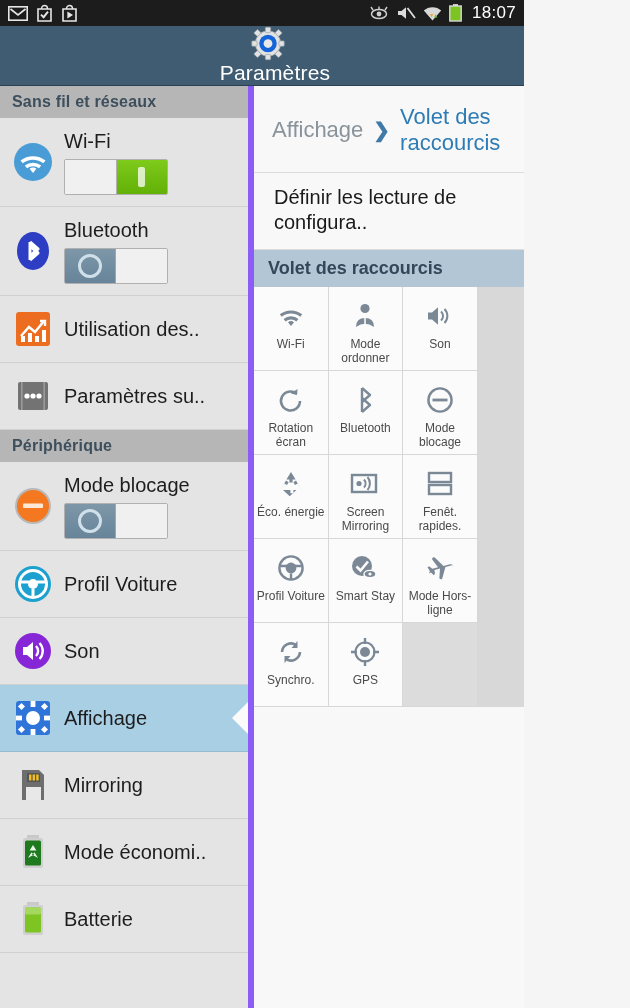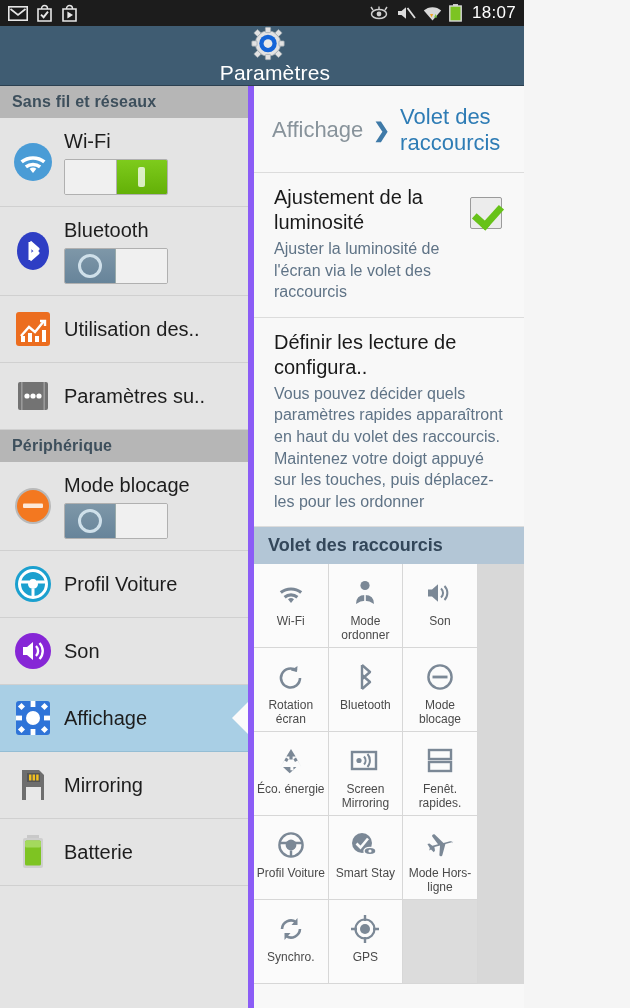--- a/index.html
+++ b/index.html
@@ -351,20 +351,33 @@
                 <rect x="23.2" y="9.5" width="2.4" height="6"></rect>
               </g>
             <rect x="13" y="22" width="15" height="13" fill="#e8e8e8"></rect>
           </svg>
         </div>
         <div class="body">
             <span class="label">Mirroring</span>
           </div>
       </div>
 
+      <div class="srow">
+        <div class="ico">
+          <svg width="40" height="40" viewBox="0 0 40 40">
+            <rect x="14" y="3" width="12" height="3.5" fill="#c9c9c9"></rect>
+            <rect x="10" y="6" width="20" height="30" rx="2" fill="#cfcfcf"></rect>
+            <rect x="12" y="8.5" width="16" height="25" rx="1.5" fill="#1f7a1f"></rect>
+            <path d="M20 13 l3.4 5.6 h-6.8 z M15 26 l3.4 -5.6 l3 1.8 z M25 26 l-3.4 -5.6 l-3 1.8 z" fill="#eaf6ea"></path>
+          </svg>
+        </div>
+        <div class="body">
+            <span class="label">Mode économi..</span>
+          </div>
+      </div>
 
       <div class="srow">
         <div class="ico">
           <svg width="40" height="40" viewBox="0 0 40 40">
             <rect x="14" y="3" width="12" height="3.5" fill="#c9c9c9"></rect>
             <rect x="10" y="6" width="20" height="30" rx="2" fill="#cfcfcf"></rect>
             <rect x="12" y="8.5" width="16" height="25" rx="1.5" fill="#7ec422"></rect>
             <rect x="12" y="8.5" width="16" height="7" rx="1.5" fill="#a4d95e"></rect>
           </svg>
         </div>
@@ -375,32 +388,24 @@
     </div>
 
     <div class="panel">
 
       <div class="breadcrumb">
         <span class="bc-parent">Affichage</span>
         <span class="bc-sep">❯</span>
         <span class="bc-current">Volet des raccourcis</span>
       </div>
 
-      <div class="prow">
-        <div class="ptext">
-          <div class="ptitle">Ajustement de la luminosité</div>
-          <div class="pdesc">Ajuster la luminosité de l'écran via le volet des raccourcis</div>
-        </div>
-        <div class="checkbox"></div>
-      </div>
 
       <div class="prow">
         <div class="ptext">
           <div class="ptitle">Définir les lecture de configura..</div>
-          <div class="pdesc">Vous pouvez décider quels paramètres rapides apparaîtront en haut du volet des raccourcis. Maintenez votre doigt appuyé sur les touches, puis déplacez-les pour les ordonner</div>
         </div>
       </div>
 
       <div class="grid-header">Volet des raccourcis</div>
 
       <div class="grid">
 
         <div class="cell">
           <div class="glyph">
             <svg width="30" height="24" viewBox="0 0 30 24">

